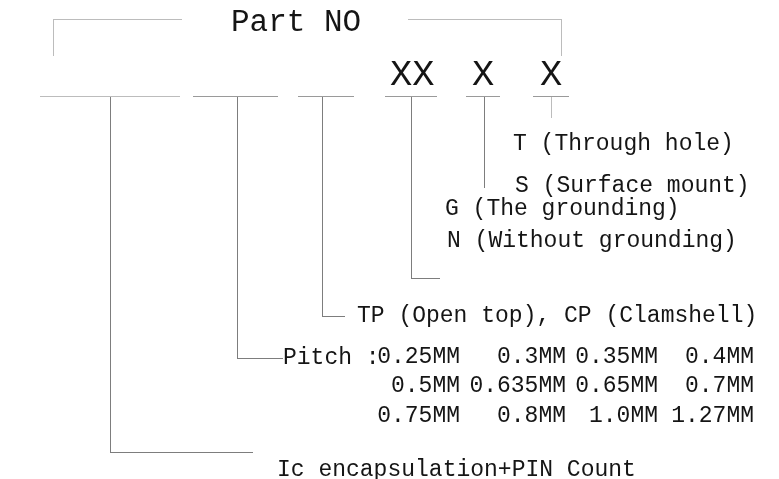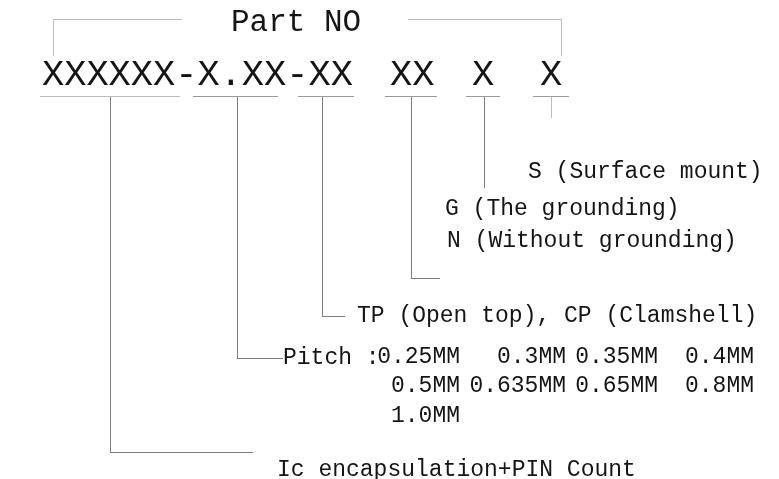--- a/index.html
+++ b/index.html
@@ -35,21 +35,20 @@
 <body>
 
 <div id="canvas">
 
   <div id="title" class="txt" style="left:231px;top:7px;">Part NO</div>
   <div class="hline light" style="left:53px;top:19px;width:129px;"></div>
   <div class="vline light" style="left:53px;top:19px;height:37px;"></div>
   <div class="hline light" style="left:408px;top:19px;width:154px;"></div>
   <div class="vline light" style="left:561px;top:19px;height:37px;"></div>
 
-  <div class="txt pn" style="left:42px;top:56px;">XXXXXX-X.XX-XX</div>
   <div class="txt pn" style="left:390px;top:56px;">XX</div>
   <div class="txt pn" style="left:472px;top:56px;">X</div>
   <div class="txt pn" style="left:540px;top:56px;">X</div>
 
   <div class="hline light" style="left:40px;top:96px;width:140px;"></div>
   <div class="hline mid" style="left:193px;top:96px;width:85px;"></div>
   <div class="hline mid" style="left:298px;top:96px;width:56px;"></div>
   <div class="hline mid" style="left:385px;top:96px;width:52px;"></div>
   <div class="hline mid" style="left:466px;top:96px;width:34px;"></div>
   <div class="hline mid" style="left:533px;top:96px;width:36px;"></div>
@@ -59,32 +58,36 @@
   <div class="vline" style="left:322px;top:97px;height:219px;"></div>
   <div class="vline" style="left:411px;top:97px;height:181px;"></div>
   <div class="vline" style="left:484px;top:97px;height:91px;"></div>
   <div class="vline light" style="left:551px;top:97px;height:21px;"></div>
 
   <div class="hline" style="left:110px;top:452px;width:143px;"></div>
   <div class="hline" style="left:237px;top:358px;width:46px;"></div>
   <div class="hline" style="left:322px;top:316px;width:23px;"></div>
   <div class="hline" style="left:411px;top:278px;width:29px;"></div>
 
-  <div class="txt lbl" style="left:515px;top:160px;margin-left:13px;">S (Surface mount)</div>
+  <div class="txt lbl" style="left:513px;top:132px;">T (Through hole)</div>
+  <div class="txt lbl" style="left:515px;top:174px;">S (Surface mount)</div>
   <div class="txt lbl" style="left:445px;top:197px;">G (The grounding)</div>
   <div class="txt lbl" style="left:447px;top:229px;">N (Without grounding)</div>
   <div class="txt lbl" style="left:283px;top:346px;">Pitch :</div>
   <div class="txt lbl" style="left:357px;top:304px;">TP (Open top), CP (Clamshell)</div>
   <div class="txt lbl" style="left:277px;top:458px;">Ic encapsulation+PIN Count</div>
 
   <div id="pitch-grid">
     <span>0.25MM</span>
     <span>0.3MM</span>
     <span>0.35MM</span>
     <span>0.4MM</span>
     <span>0.5MM</span>
     <span>0.635MM</span>
     <span>0.65MM</span>
+    <span>0.7MM</span>
+    <span>0.75MM</span>
     <span>0.8MM</span>
     <span>1.0MM</span>
+    <span>1.27MM</span>
   </div>
 
 </div>
 
 </body></html>

